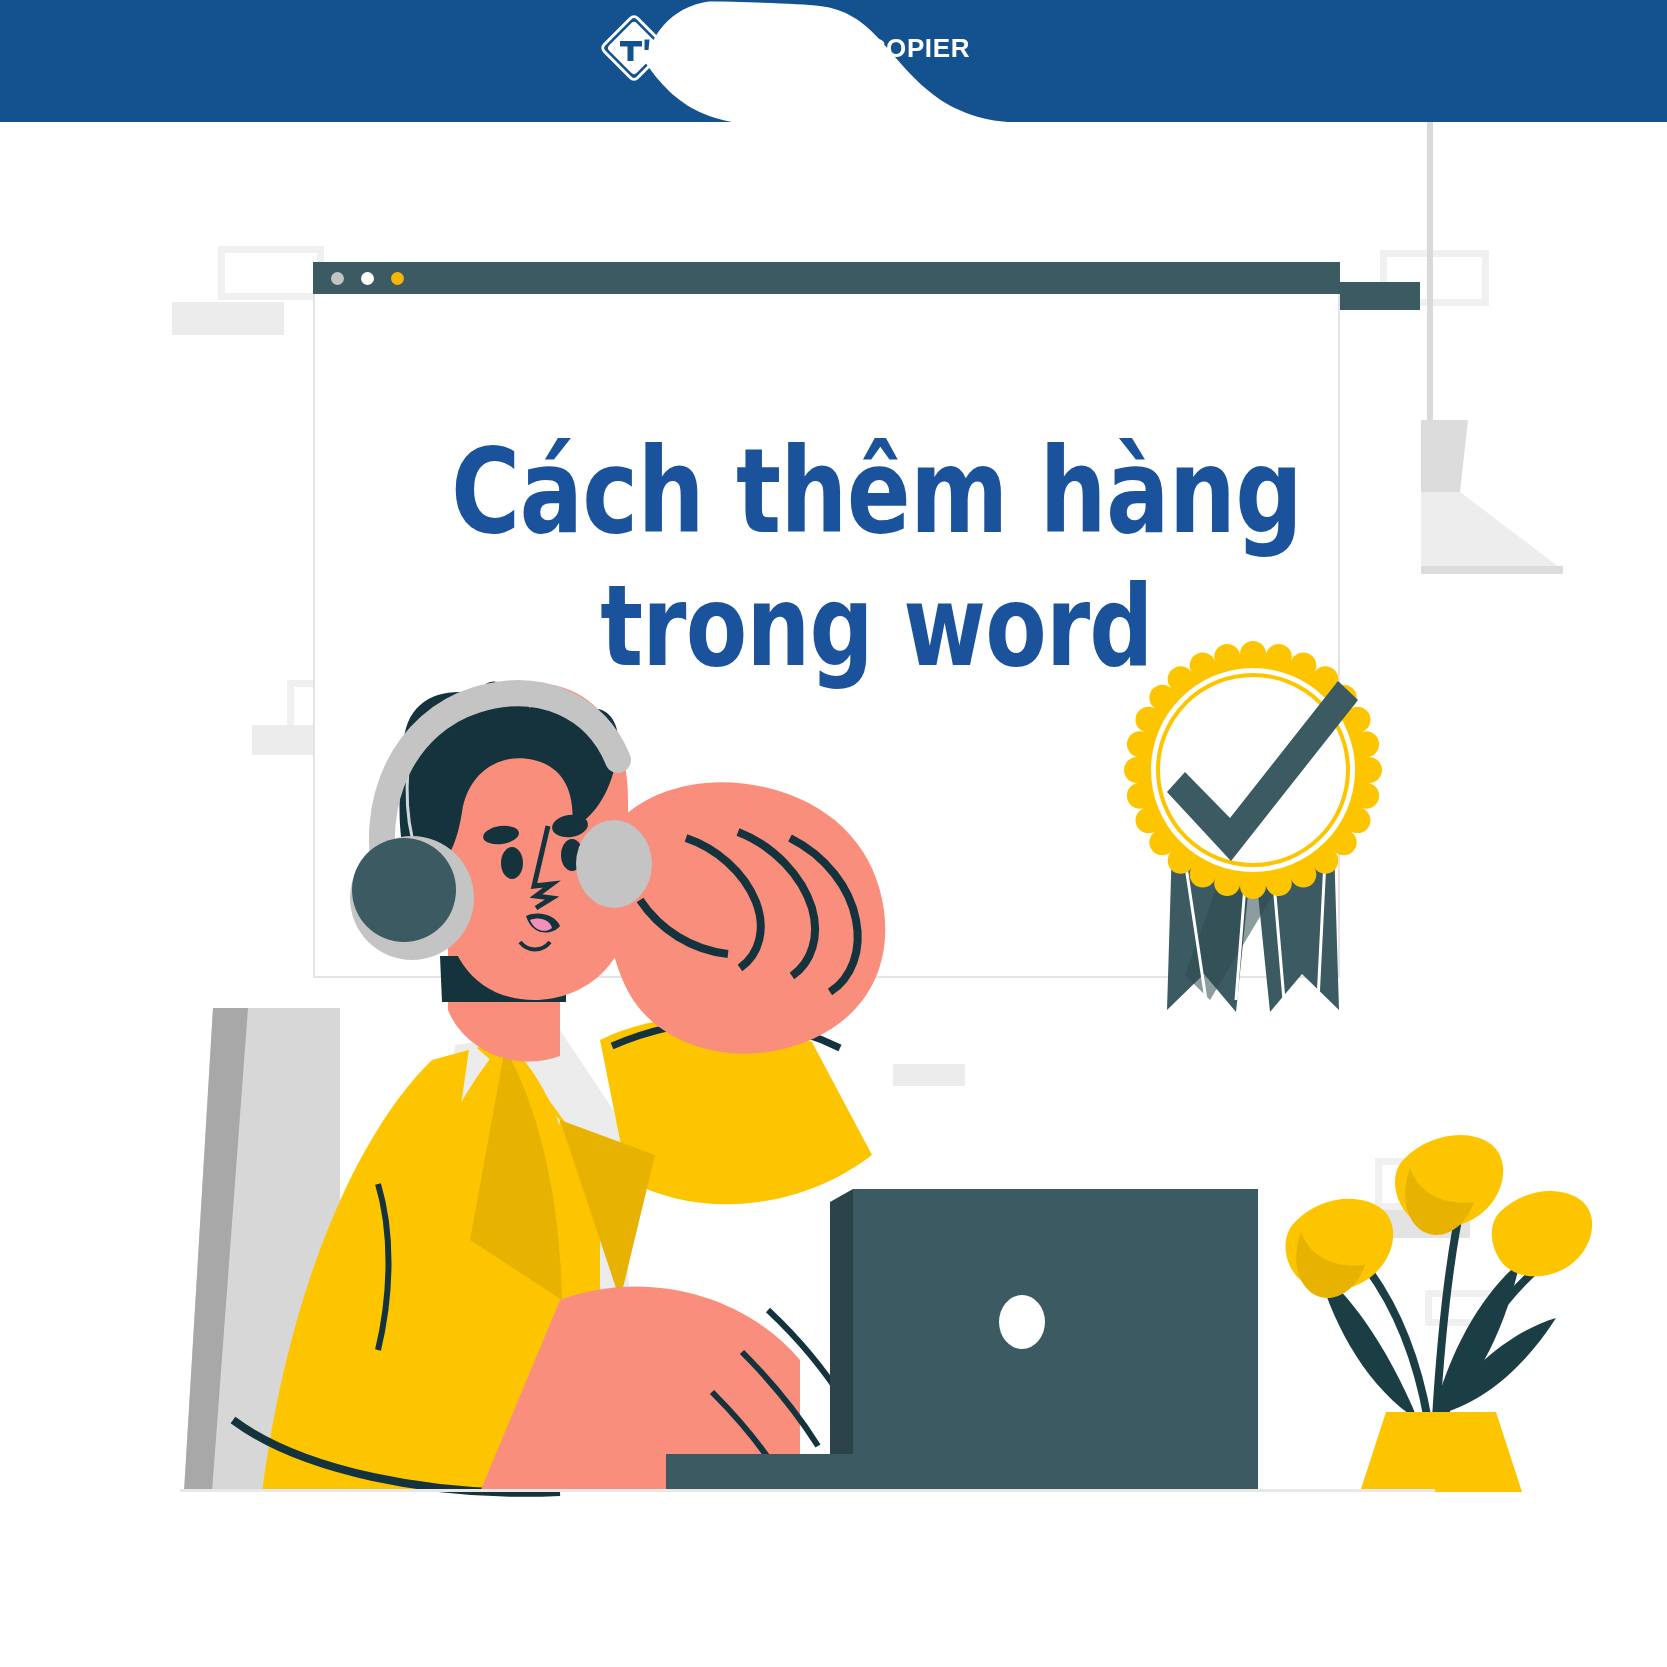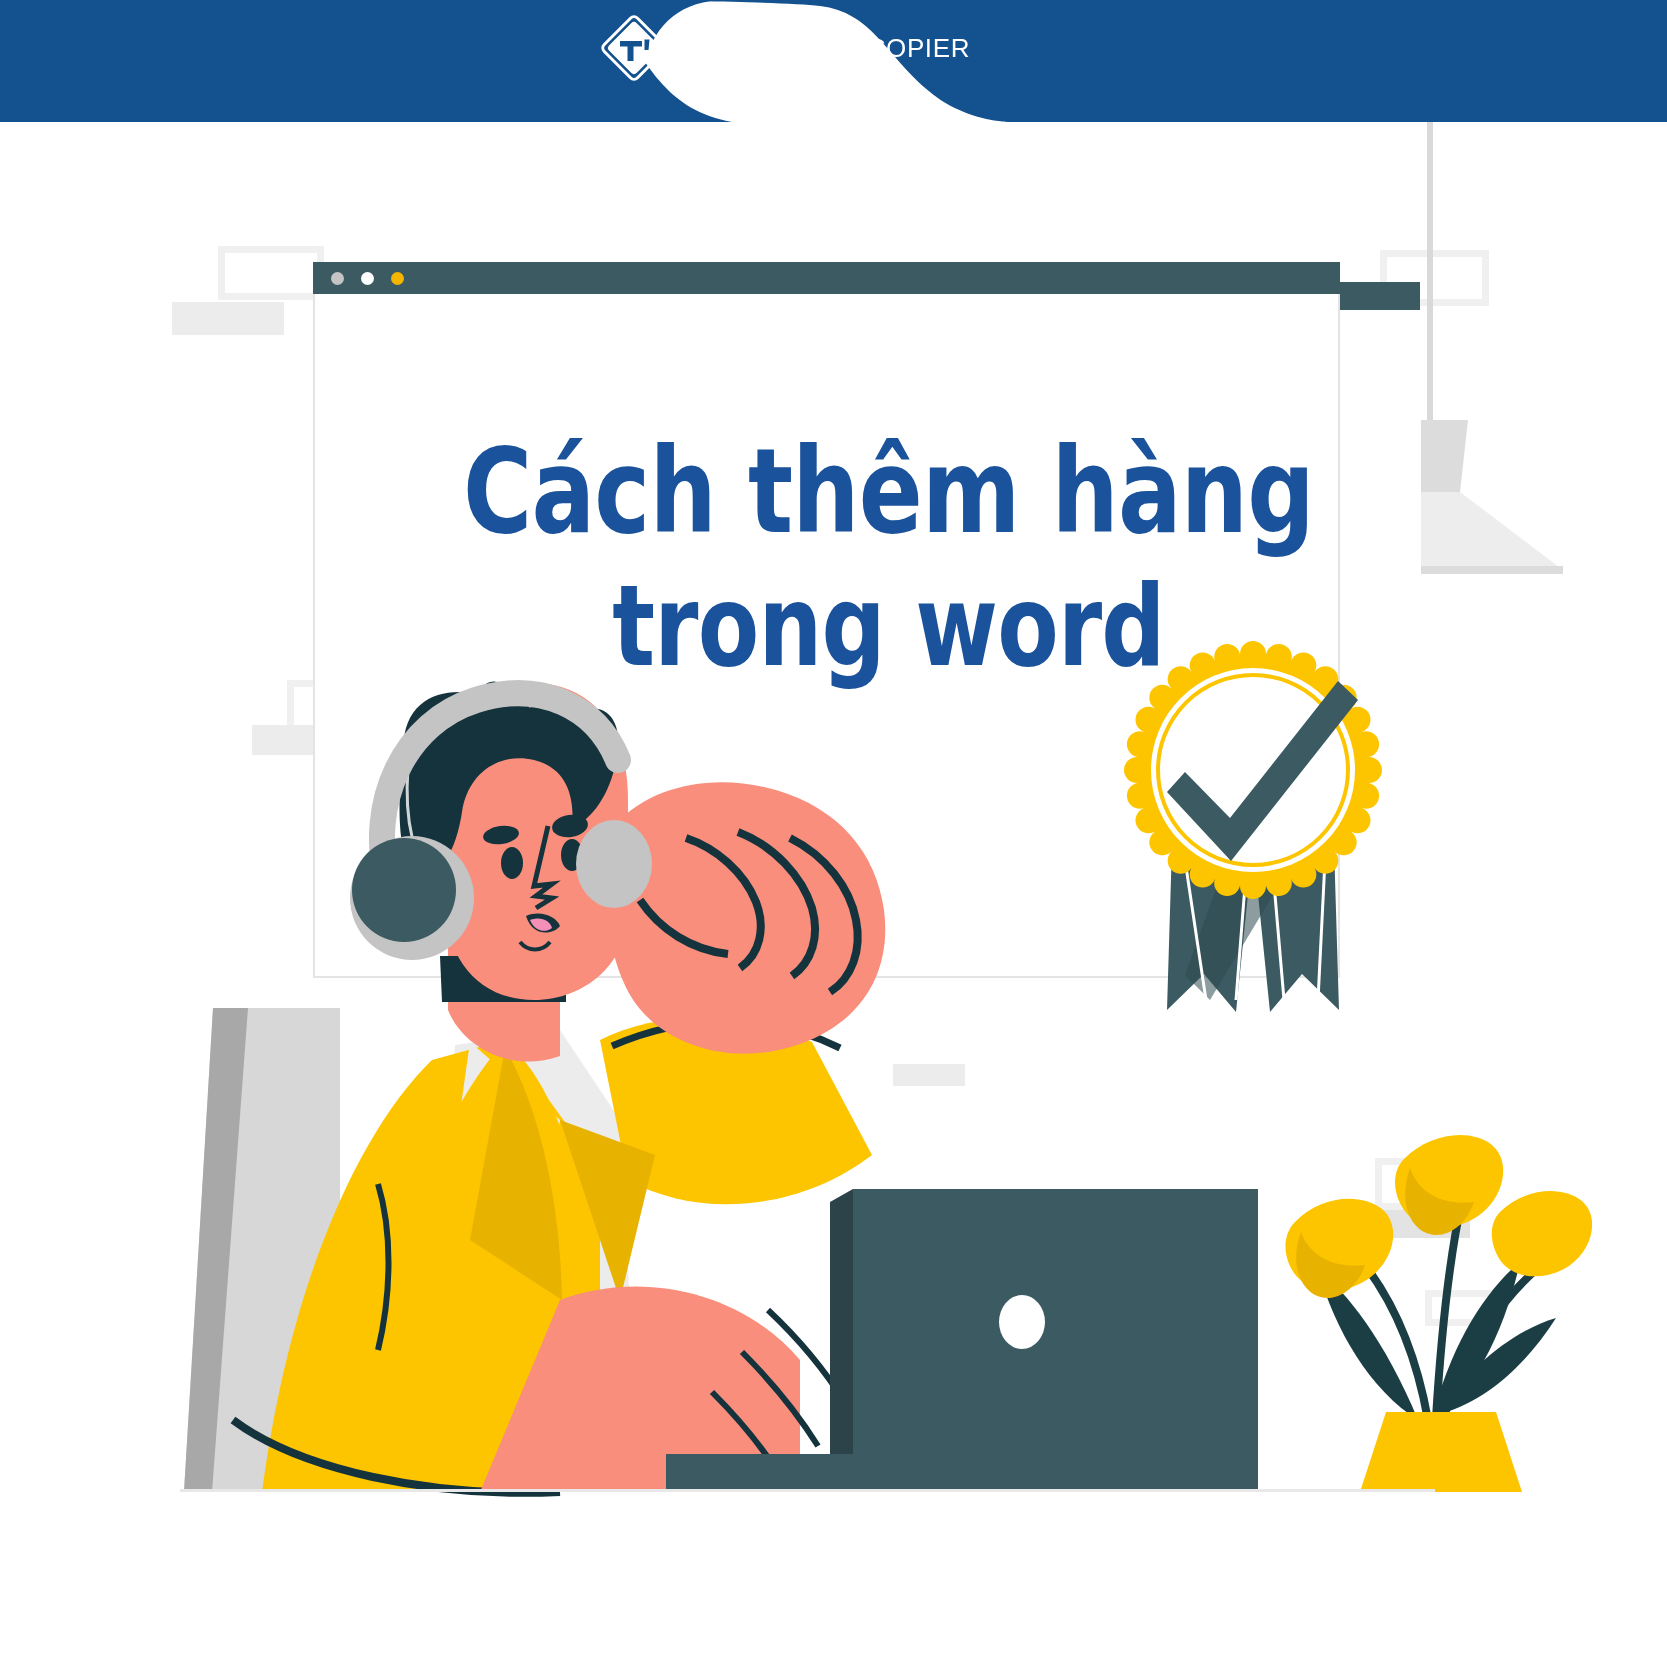--- a/index.html
+++ b/index.html
@@ -4,35 +4,35 @@
 <style>
   html,body{margin:0;padding:0;background:#fff;}
   body{width:1667px;height:1667px;font-family:"Liberation Sans",sans-serif;overflow:hidden;}
   #stage{position:relative;width:1667px;height:1667px;background:#ffffff;overflow:hidden;}
 
   
   #header-bar{position:absolute;left:0;top:0;width:1667px;height:120px;}
   #header-svg{position:absolute;left:0;top:0;}
   #brand{position:absolute;left:600px;top:14px;display:flex;align-items:center;gap:26px;height:68px;}
   #brand-logo{width:68px;height:68px;position:relative;}
-  #brand-name{color:#ffffff;font-size:26px;font-weight:normal;letter-spacing:.6px;white-space:nowrap;font-family:"Liberation Sans",sans-serif;}
+  #brand-name{color:#ffffff;font-size:26px;font-weight:bold;letter-spacing:.6px;white-space:nowrap;font-family:"Liberation Sans",sans-serif;}
 
   
   .deco{position:absolute;}
   .rect-outline{border:7px solid #f0f0f0;background:#ffffff;}
   .rect-fill{background:#ececec;}
   .rect-fill-2{background:#e3e3e3;}
 
   
   #browser-window{position:absolute;left:313px;top:262px;width:1027px;height:716px;background:#ffffff;border:2px solid #e4e4e4;box-sizing:border-box;}
   #browser-titlebar{position:absolute;left:313px;top:262px;width:1027px;height:32px;background:#3b5a61;}
   .dot{position:absolute;top:10px;width:13px;height:13px;border-radius:50%;}
 
   
-  #headline{position:absolute;left:313px;top:420px;width:1127px;text-align:center;pointer-events:none;margin-left:12px;}
+  #headline{position:absolute;left:313px;top:420px;width:1127px;text-align:center;pointer-events:none;}
   .hl-line{color:#1a529b;font-family:"DejaVu Sans",sans-serif;font-weight:bold;
            font-size:118px;line-height:1.22;letter-spacing:-1px;
            transform:scaleX(.80);transform-origin:center;white-space:nowrap;}
   .hl-line.l2{font-size:112px;margin-top:-6px;}
 
   
   #art{position:absolute;left:0;top:0;width:1667px;height:1667px;}
   #floor-line{position:absolute;left:180px;top:1489px;width:1255px;height:3px;background:#e8e8e8;}
 </style>
 </head>

